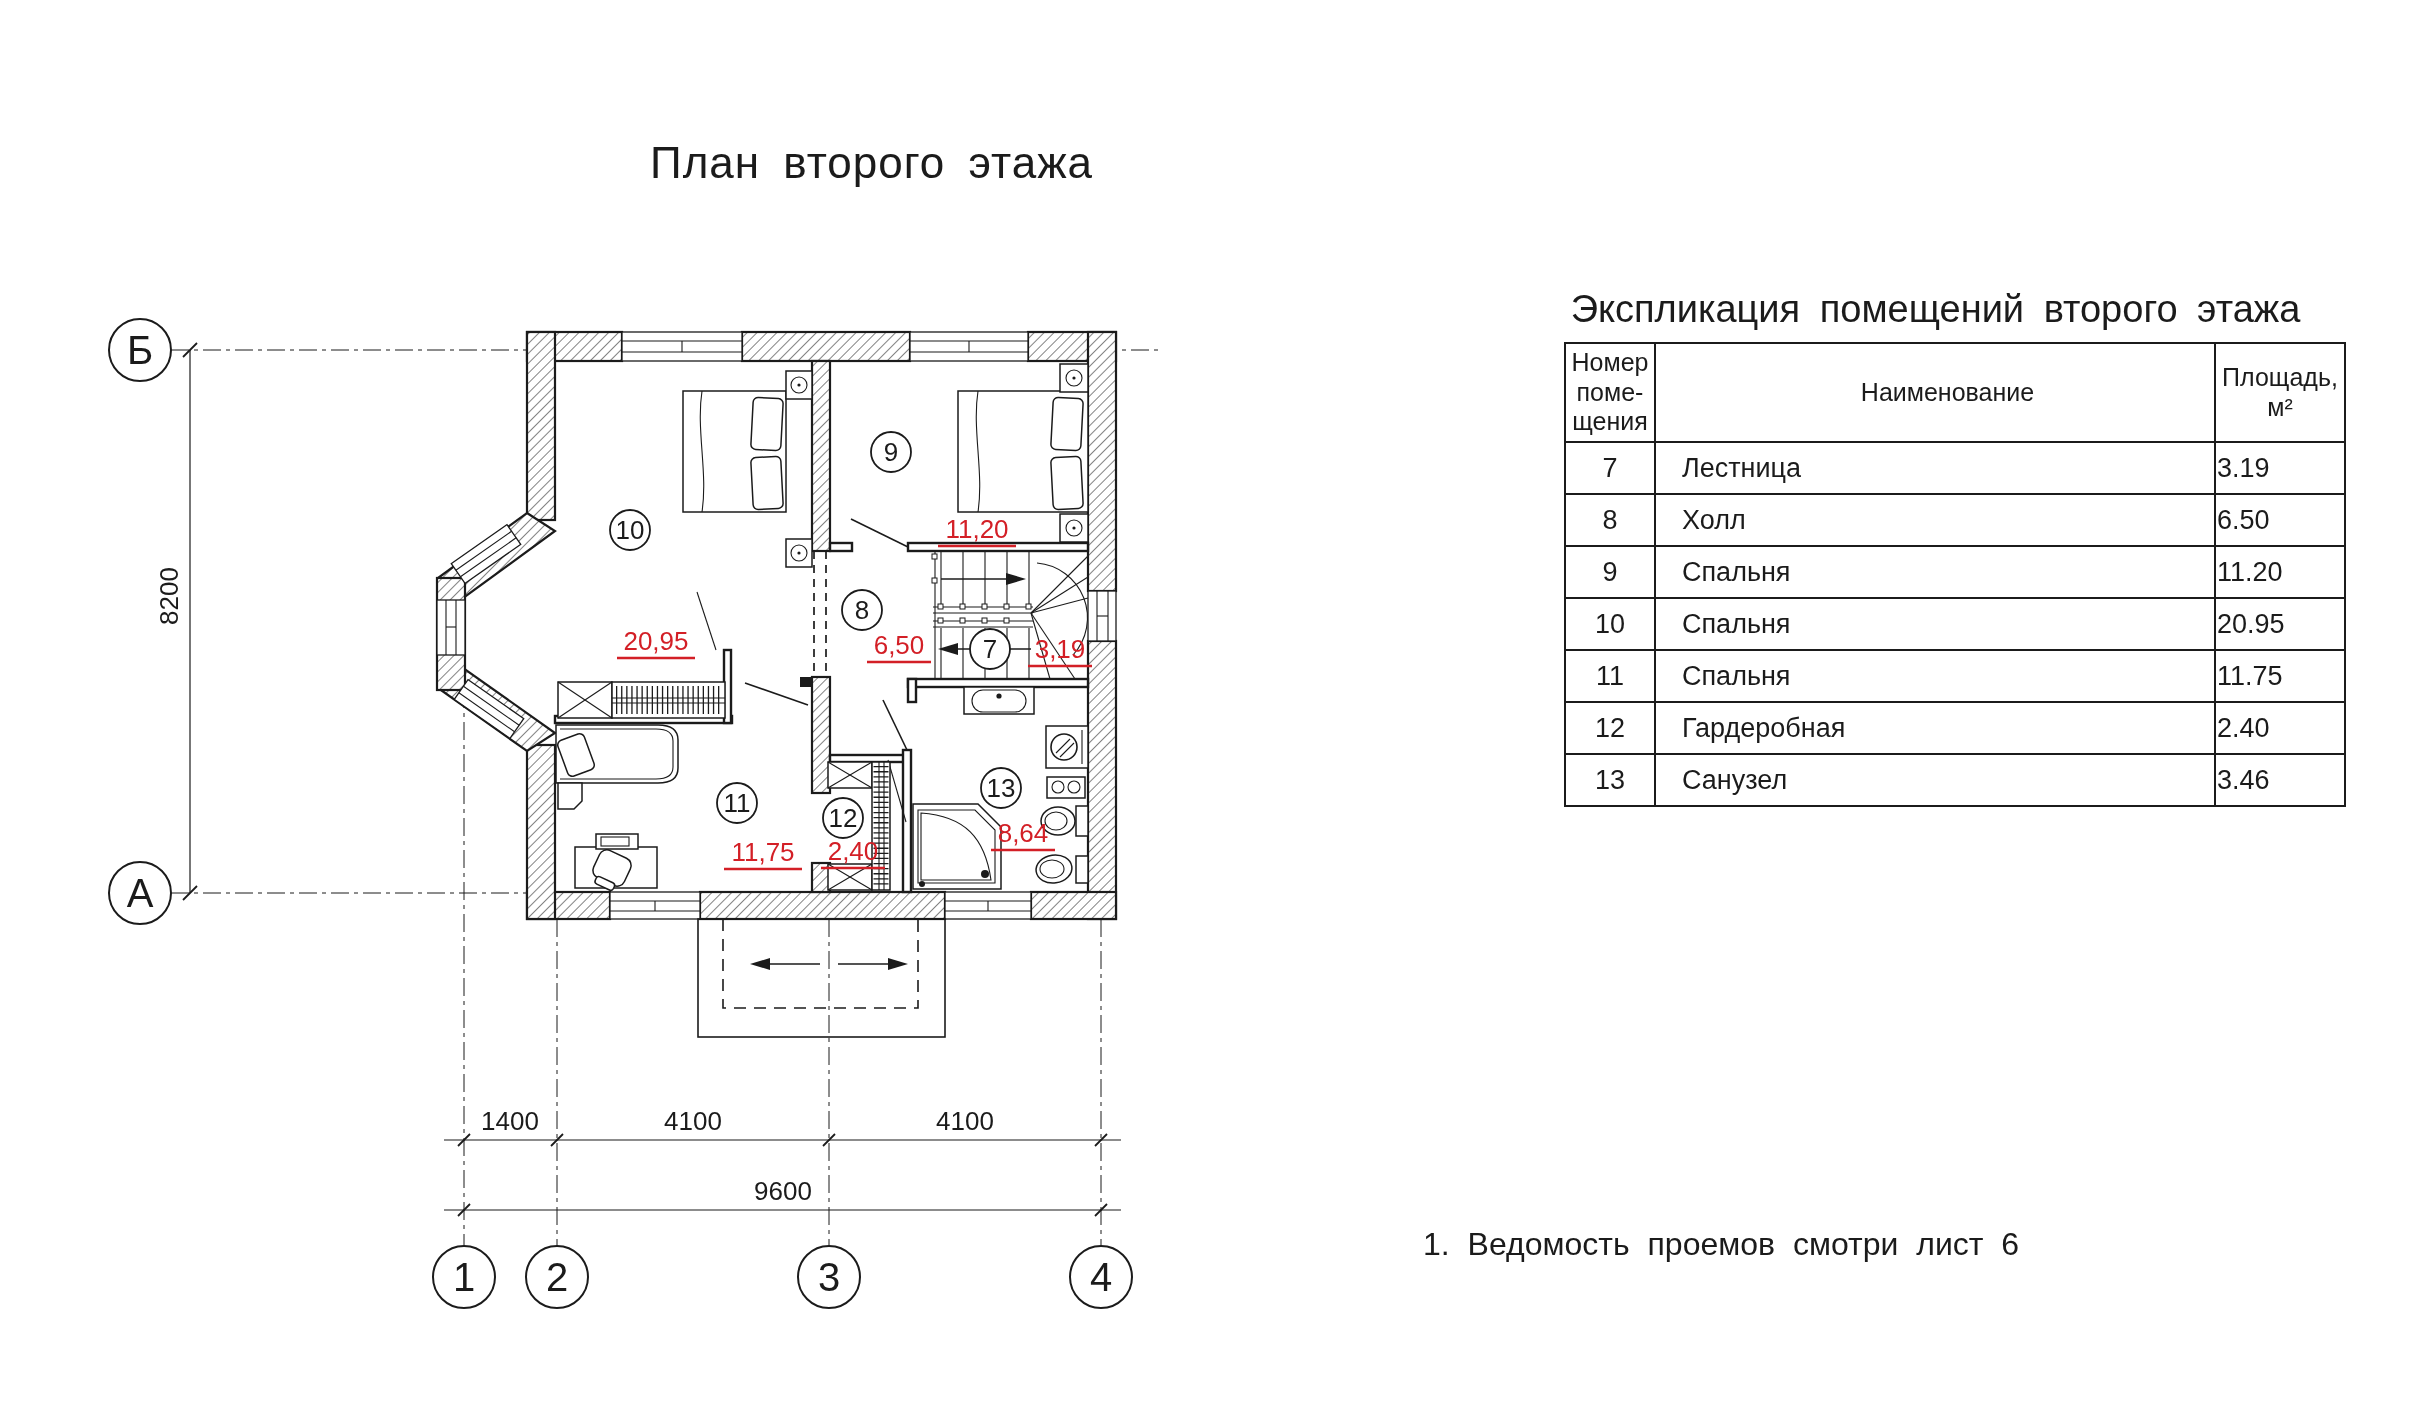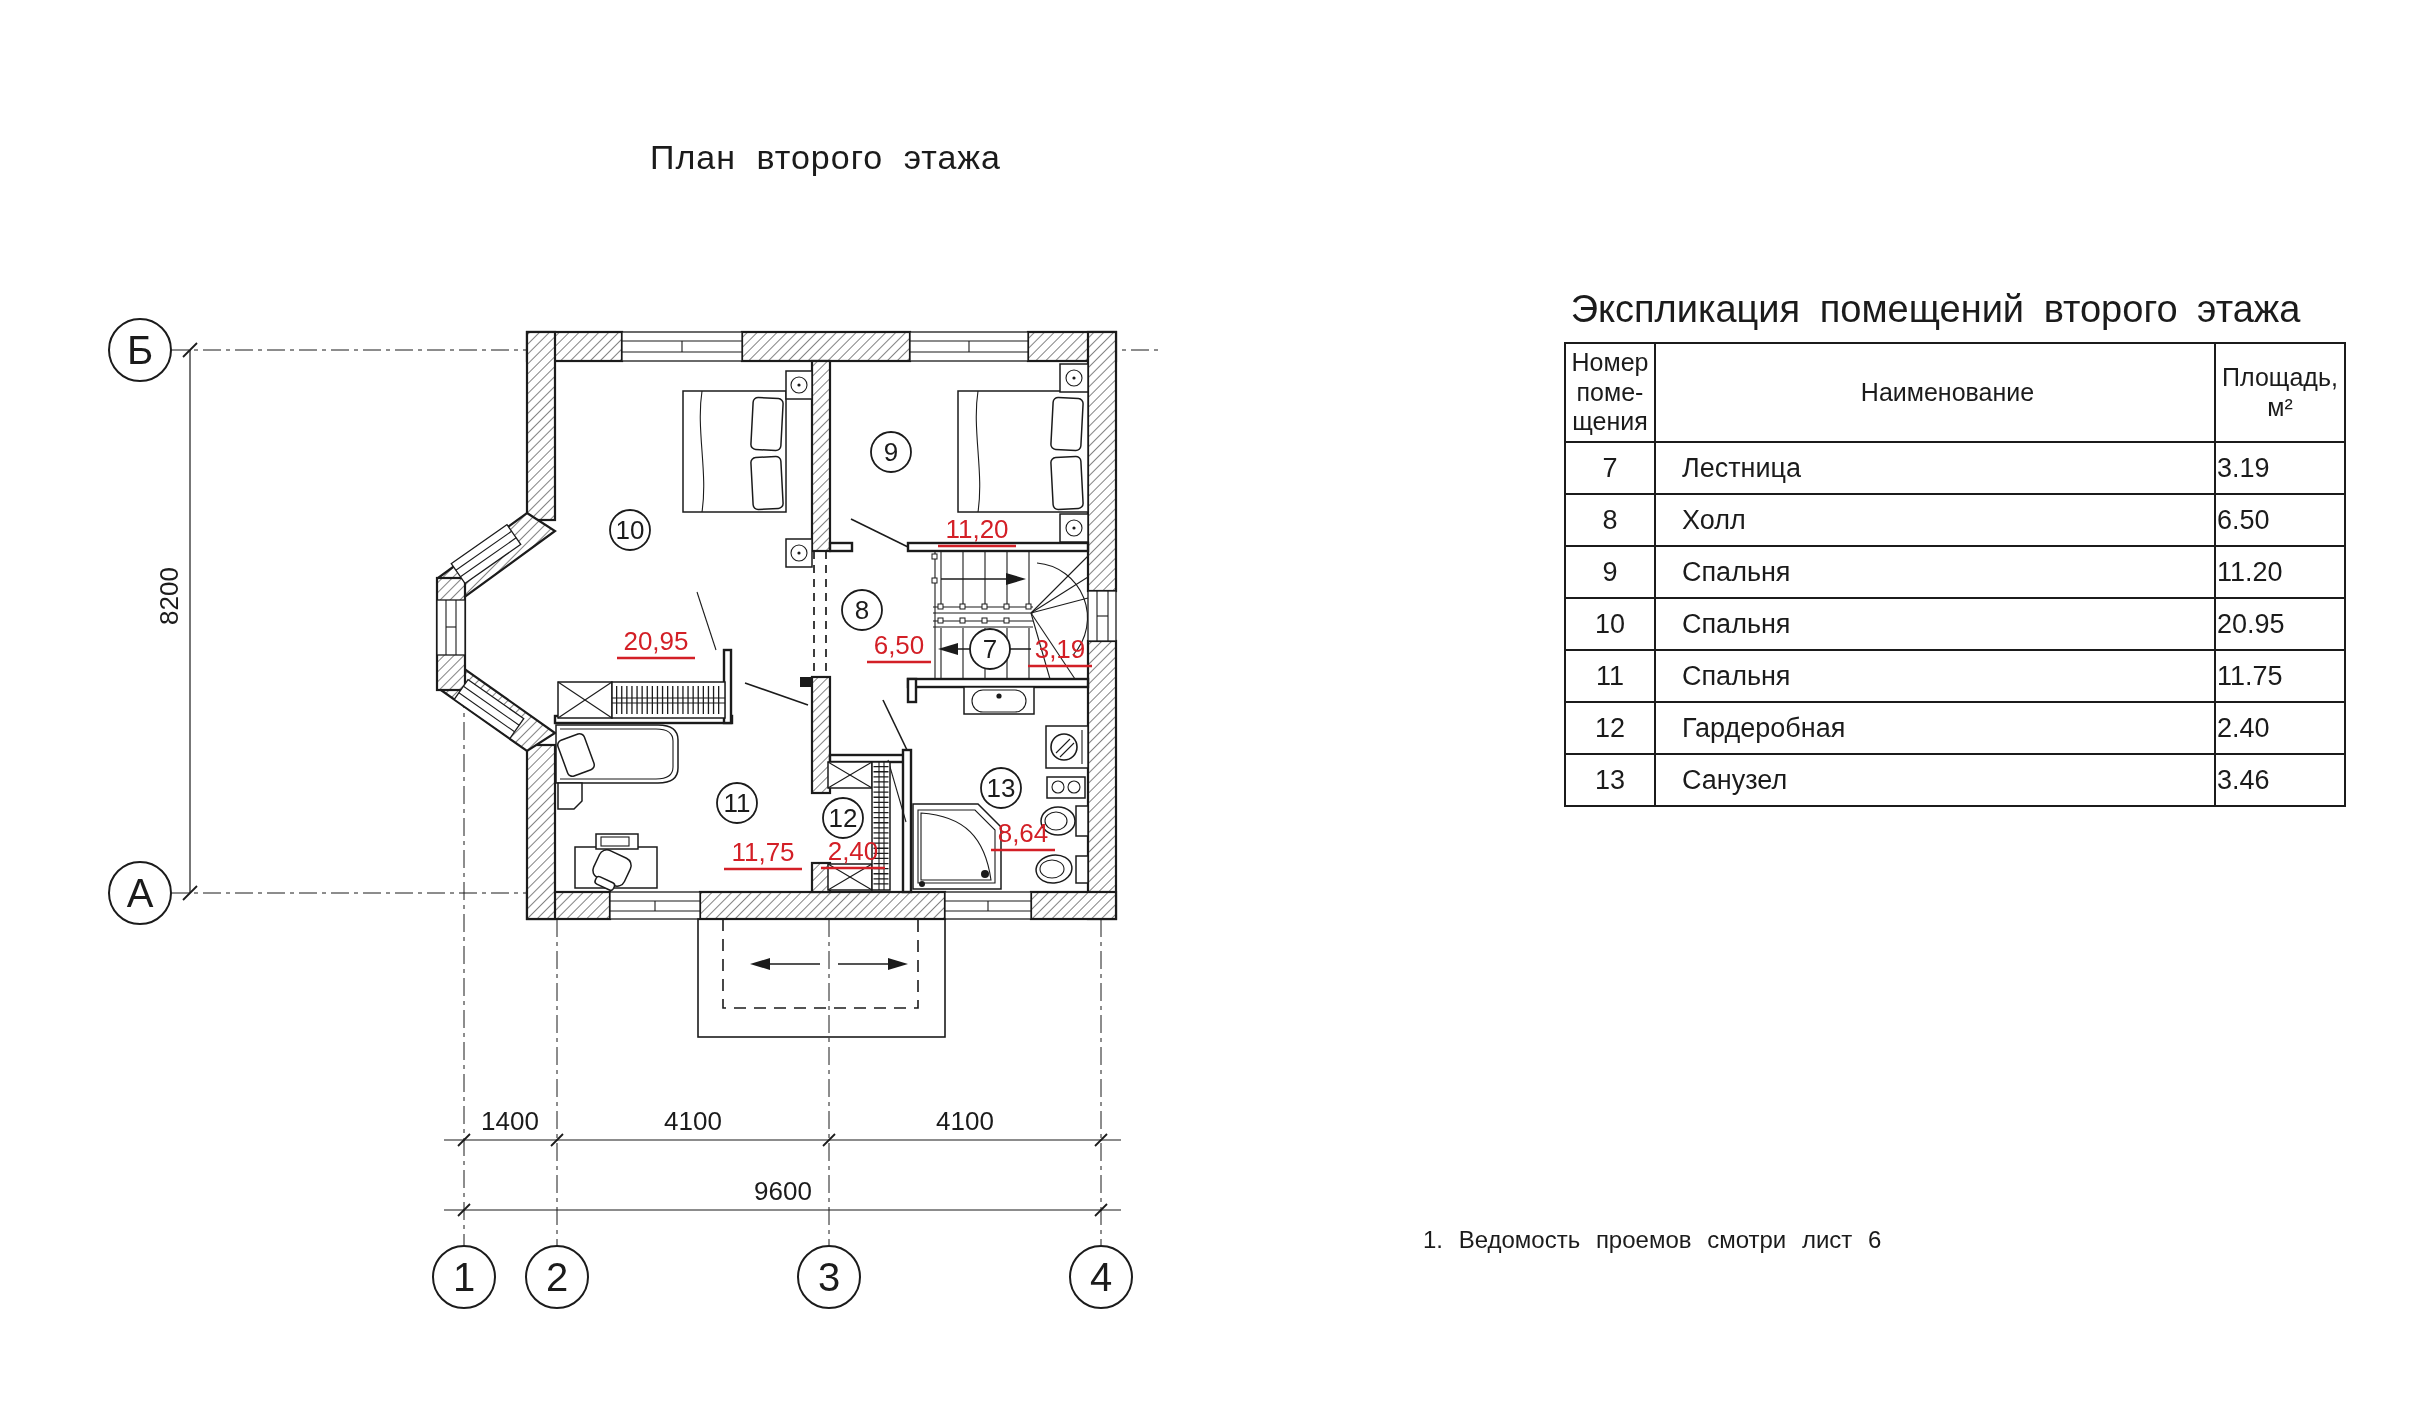--- a/index.html
+++ b/index.html
@@ -1,22 +1,22 @@
 <!DOCTYPE html>
 <html><head>
 <meta charset="utf-8">
 <style>
   html,body{margin:0;padding:0;background:#fff;}
   body{position:relative;width:2410px;height:1413px;overflow:hidden;
        font-family:"Liberation Sans",sans-serif;color:#1b1b1b;}
   svg{position:absolute;left:0;top:0;}
   .abs{position:absolute;}
-  .plan-title{left:650px;top:138px;font-size:34px;letter-spacing:1px;word-spacing:10px;white-space:nowrap;}
+  .plan-title{left:650px;top:138px;font-size:44px;letter-spacing:1px;word-spacing:10px;white-space:nowrap;}
   .tbl-title{left:1564px;top:288px;width:743px;text-align:center;font-size:38px;word-spacing:9px;white-space:nowrap;}
-  .note{left:1423px;top:1226px;font-size:24px;word-spacing:9px;white-space:nowrap;}
+  .note{left:1423px;top:1226px;font-size:32px;word-spacing:9px;white-space:nowrap;}
   table.expl{position:absolute;left:1564px;top:342px;border-collapse:collapse;table-layout:fixed;width:743px;}
   table.expl td{border:2px solid #1b1b1b;font-size:27px;overflow:hidden;}
   table.expl tr.hdr td{height:95px;text-align:center;font-size:25px;line-height:1.18;white-space:pre-line;}
   table.expl tr.row td{height:48px;}
   td.c-num{width:86px;text-align:center;margin-left:28px;}
   td.c-name{width:531px;padding-left:26px;}
   td.c-area{width:126px;}
   
   .ln{stroke:#1b1b1b;fill:none;}
   .thin{stroke-width:1.1;}

